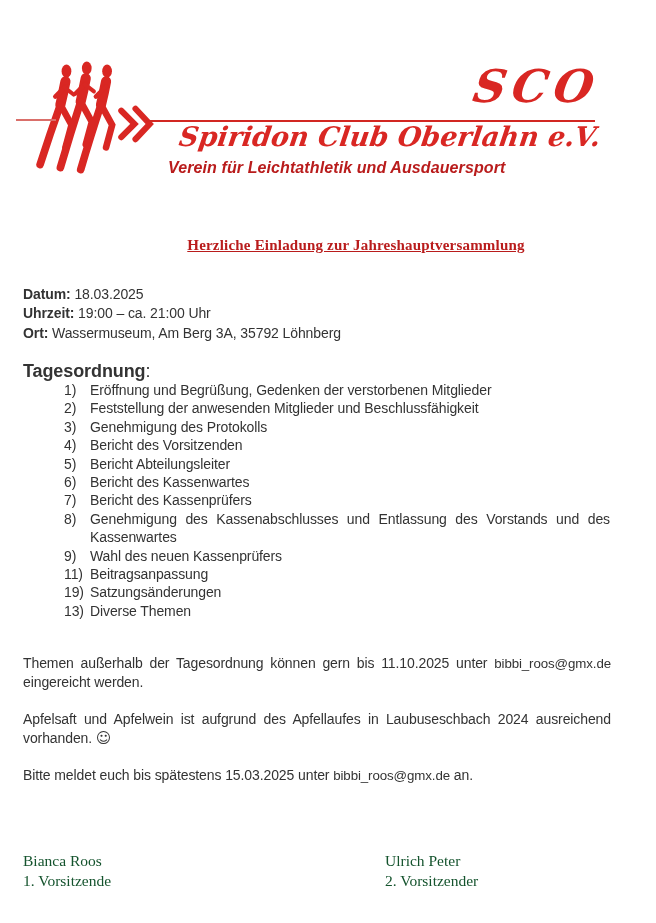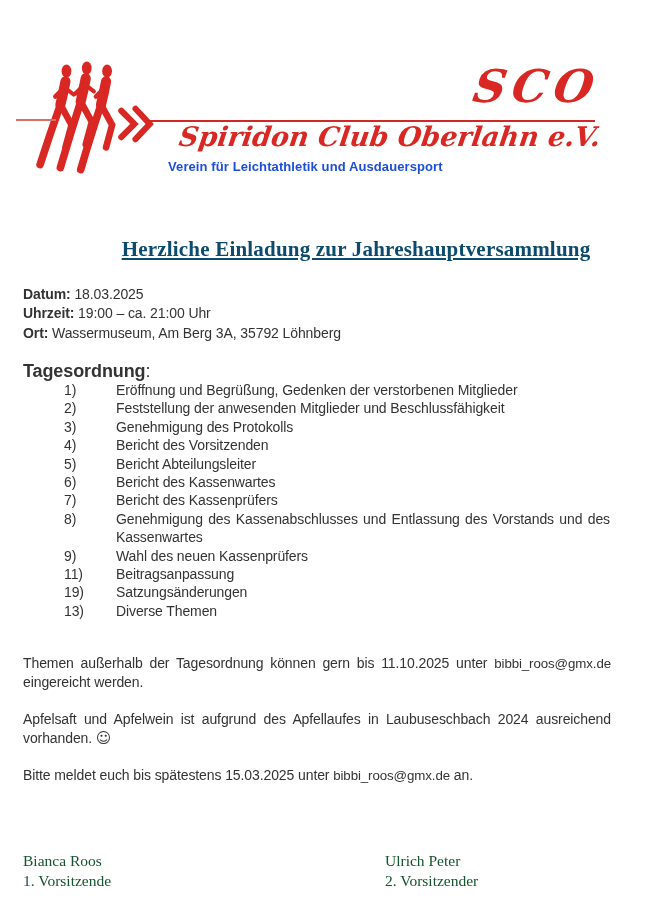--- a/index.html
+++ b/index.html
@@ -24,38 +24,38 @@
     letter-spacing:6px;transform:skewX(-10deg);transform-origin:right bottom;
   }
   .club{
     position:absolute;top:121px;right:58px;
     font-family:"DejaVu Serif",serif;font-style:italic;font-weight:bold;
     font-size:27px;line-height:1.2;color:#d92723;white-space:nowrap;
     transform:skewX(-8deg);transform-origin:right bottom;
   }
   .tagline{
     position:absolute;left:168px;top:159px;
-    font-size:13px;font-weight:bold;color:#1d4ed8;letter-spacing:.1px;
+    font-size:16px;font-weight:bold;color:#b91c1c;letter-spacing:.1px;font-style:italic;
   }
   
   .title{
     position:absolute;left:58px;top:237px;width:596px;
     text-align:center;
     font-family:"Liberation Serif",serif;font-weight:bold;
-    font-size:21px;color:#0c4a6e;text-decoration:underline;
+    font-size:15px;color:#b91c1c;text-decoration:underline;
     letter-spacing:.2px;
   }
   
   .details{position:absolute;left:23px;top:285px;font-size:14px;line-height:19.3px;letter-spacing:-0.1px;}
   .lbl{font-weight:bold;}
   .agenda-head{position:absolute;left:23px;top:361px;font-size:18px;letter-spacing:-0.1px;}
   .agenda-list{position:absolute;left:64px;top:381px;width:546px;font-size:14px;line-height:18.4px;letter-spacing:-0.1px;}
   .li{display:flex;}
   .num{flex:none;width:26px;}
-  .txt{flex:1;margin-left:26px;}
+  .txt{flex:1;}
   .justify .txt{text-align:justify;}
   .para{position:absolute;left:23px;width:588px;font-size:14px;line-height:19.3px;letter-spacing:-0.1px;text-align:justify;}
   .p1{top:654px;}
   .p2{top:710px;}
   .p3{top:766px;width:610px;text-align:left;}
   .email{font-size:13.3px;}
   .smiley{font-family:"DejaVu Sans",sans-serif;font-size:15px;}
   
   .sig{
     position:absolute;top:851px;

